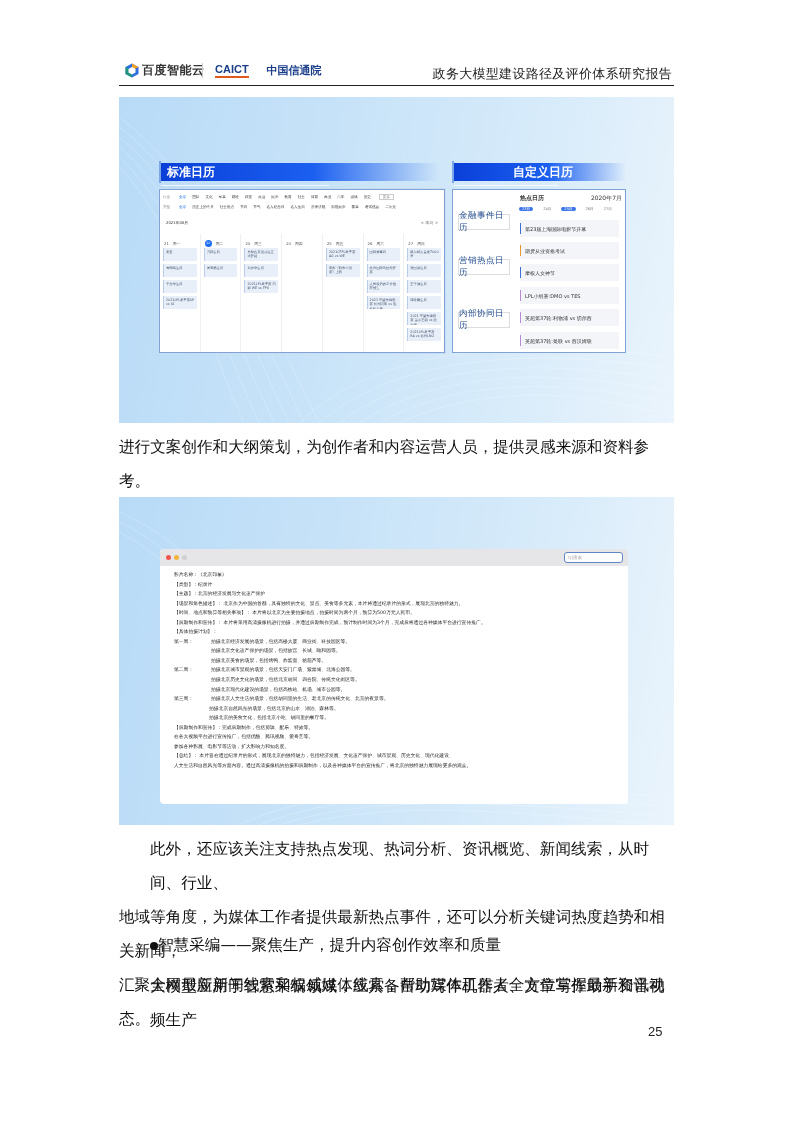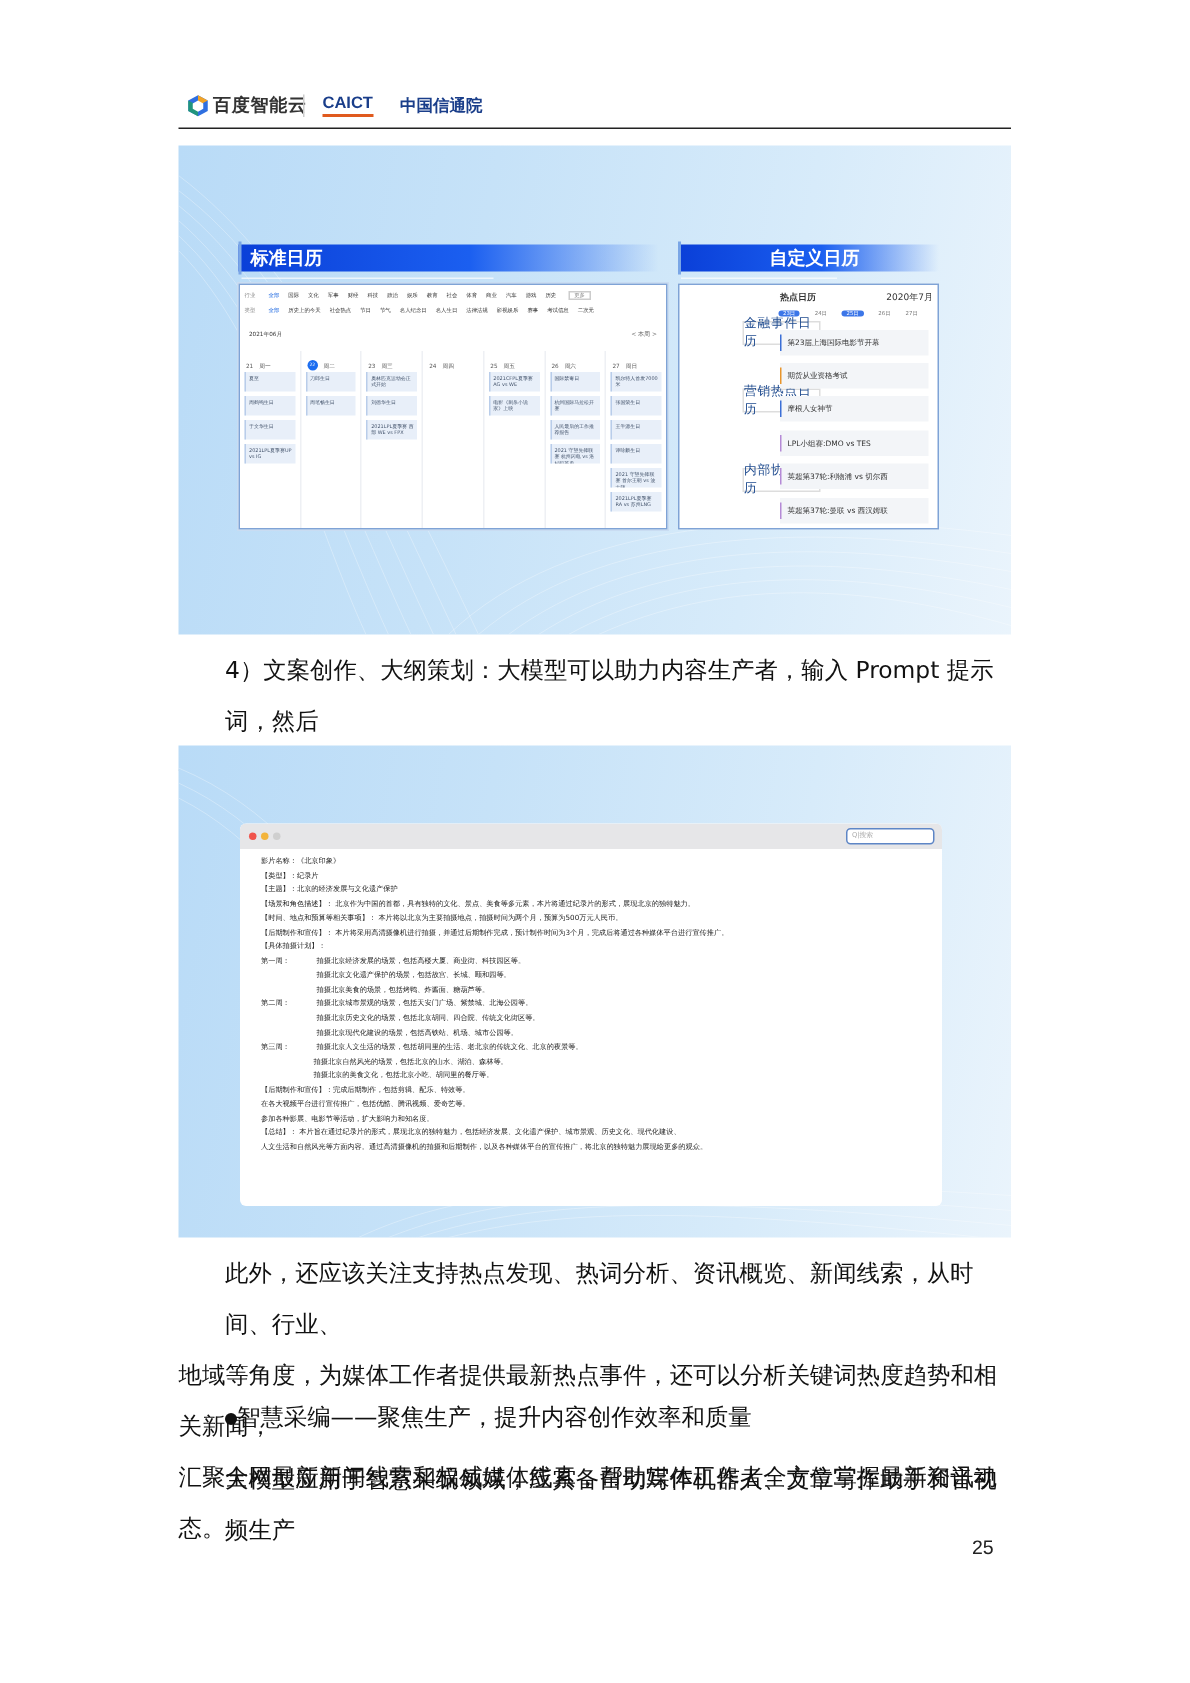--- a/index.html
+++ b/index.html
@@ -40,21 +40,21 @@
   .cal-nav { position: absolute; right: 6px; top: 30px; font-size: 4px; color: #666; }
   .days { position: absolute; left: 0; top: 44px; width: 284px; height: 118px; display: flex; }
   .day { flex: 1; border-right: 1px solid #eef0f4; position: relative; }
   .day:last-child { border-right: none; }
   .day-h { height: 14px; font-size: 3.8px; color: #555; padding: 4px 0 0 4px; display: flex; gap: 4px; align-items: center; }
   .day-h .cur { background: #1c6df0; color: #fff; border-radius: 50%; width: 7px; height: 7px; display: inline-flex; align-items: center; justify-content: center; font-size: 3px; }
   .ev { margin: 0 3px 3px 3px; height: 13px; background: #e8eff9; border-left: 1px solid #b9cdea; font-size: 3.3px; color: #44546c; padding: 2px 2px; line-height: 4.4px; overflow: hidden; }
 
   
   .cust { position: absolute; left: 333px; top: 92px; width: 174px; height: 164px; background: #fff; border: 1px solid #7fa3d6; }
-  .cust-cat { position: absolute; left: 5px; width: 52px; height: 16px; border: 1px solid #ddd; font-size: 8.5px; color: #1f4b8f; display: flex; align-items: center; justify-content: center; letter-spacing: 0.5px; margin-left: 37px; }
+  .cust-cat { position: absolute; left: 5px; width: 52px; height: 16px; border: 1px solid #ddd; font-size: 8.5px; color: #1f4b8f; display: flex; align-items: center; justify-content: center; letter-spacing: 0.5px; }
   .cust-head { position: absolute; left: 67px; top: 4px; width: 102px; font-size: 6px; color: #333; display: flex; justify-content: space-between; }
   .cust-head b { font-weight: bold; }
   .cust-dates { position: absolute; left: 66px; top: 17px; display: flex; gap: 10px; font-size: 3.6px; color: #777; }
   .cust-dates .pill { background: #3c76e8; color: #fff; border-radius: 4px; padding: 0 3px; }
   .cust-ev { position: absolute; left: 67px; width: 99px; height: 17px; background: #f3f5f8; font-size: 5px; color: #333; padding-left: 5px; display: flex; align-items: center; }
   .cust-ev::before { content: ""; position: absolute; left: 0; top: 3px; width: 1px; height: 11px; background: var(--bar); }
 
   
   .prompt { position: absolute; left: 40px; top: 23px; width: 500px; height: 18px; color: #fff; font-size: 8px; font-weight: bold; padding-left: 14px; line-height: 18px;
             background: linear-gradient(90deg, #0a3fd8 0%, #1a5ef0 65%, rgba(130,180,245,0) 100%); }
@@ -89,20 +89,21 @@
           <polygon points="7,4 10.5,6 10.5,9.5 7,11.5 3.5,9.5 3.5,6" fill="#fff"></polygon>
         </svg>
     </span>
     <span>百度智能云</span>
   </div>
   <div class="hdr-sep"></div>
   <div class="logo-caict">
     <span class="caict-en">CAICT</span>
     <span class="caict-cn">中国信通院</span>
   </div>
+  <div class="hdr-title">政务大模型建设路径及评价体系研究报告</div>
 </div>
 
 <div class="fig fig1">
   <svg class="swirl" viewBox="0 0 555 326" preserveAspectRatio="none">
     <g fill="none" stroke="#ffffff" stroke-opacity="0.35" stroke-width="0.6">
       <path d="M0,20 C80,80 140,200 200,326"></path>
         <path d="M0,30 C80,90 130,210 185,326"></path>
         <path d="M0,40 C75,100 120,220 170,326"></path>
       <path d="M0,50 C70,110 110,230 155,326"></path>
         <path d="M0,60 C65,120 100,240 140,326"></path>
@@ -242,21 +243,20 @@
     <div class="cust-ev" style="top:30px;--bar:#3b6fd6;">第23届上海国际电影节开幕</div>
     <div class="cust-ev" style="top:52px;--bar:#e8952c;">期货从业资格考试</div>
     <div class="cust-ev" style="top:74px;--bar:#3b6fd6;">摩根人女神节</div>
     <div class="cust-ev" style="top:97px;--bar:#b58ad6;">LPL小组赛:DMO vs TES</div>
     <div class="cust-ev" style="top:119px;--bar:#b58ad6;">英超第37轮:利物浦 vs 切尔西</div>
     <div class="cust-ev" style="top:142px;--bar:#b58ad6;">英超第37轮:曼联 vs 西汉姆联</div>
   </div>
 </div>
 
 <div class="para" style="top:430px;">
-  <div style="padding-left:31px;">4）文案创作、大纲策划：大模型可以助力内容生产者，输入 Prompt 提示词，然后</div>
   <div>进行文案创作和大纲策划，为创作者和内容运营人员，提供灵感来源和资料参考。</div>
 </div>
 
 <div class="fig fig2">
   <svg class="swirl" viewBox="0 0 555 328" preserveAspectRatio="none">
     <g fill="none" stroke="#ffffff" stroke-opacity="0.35" stroke-width="0.6">
       <path d="M0,15 C60,40 100,90 120,130"></path>
         <path d="M0,25 C55,50 95,100 112,140"></path>
         <path d="M0,35 C50,60 90,110 104,150"></path>
       <path d="M120,328 C200,290 320,285 555,300"></path>

